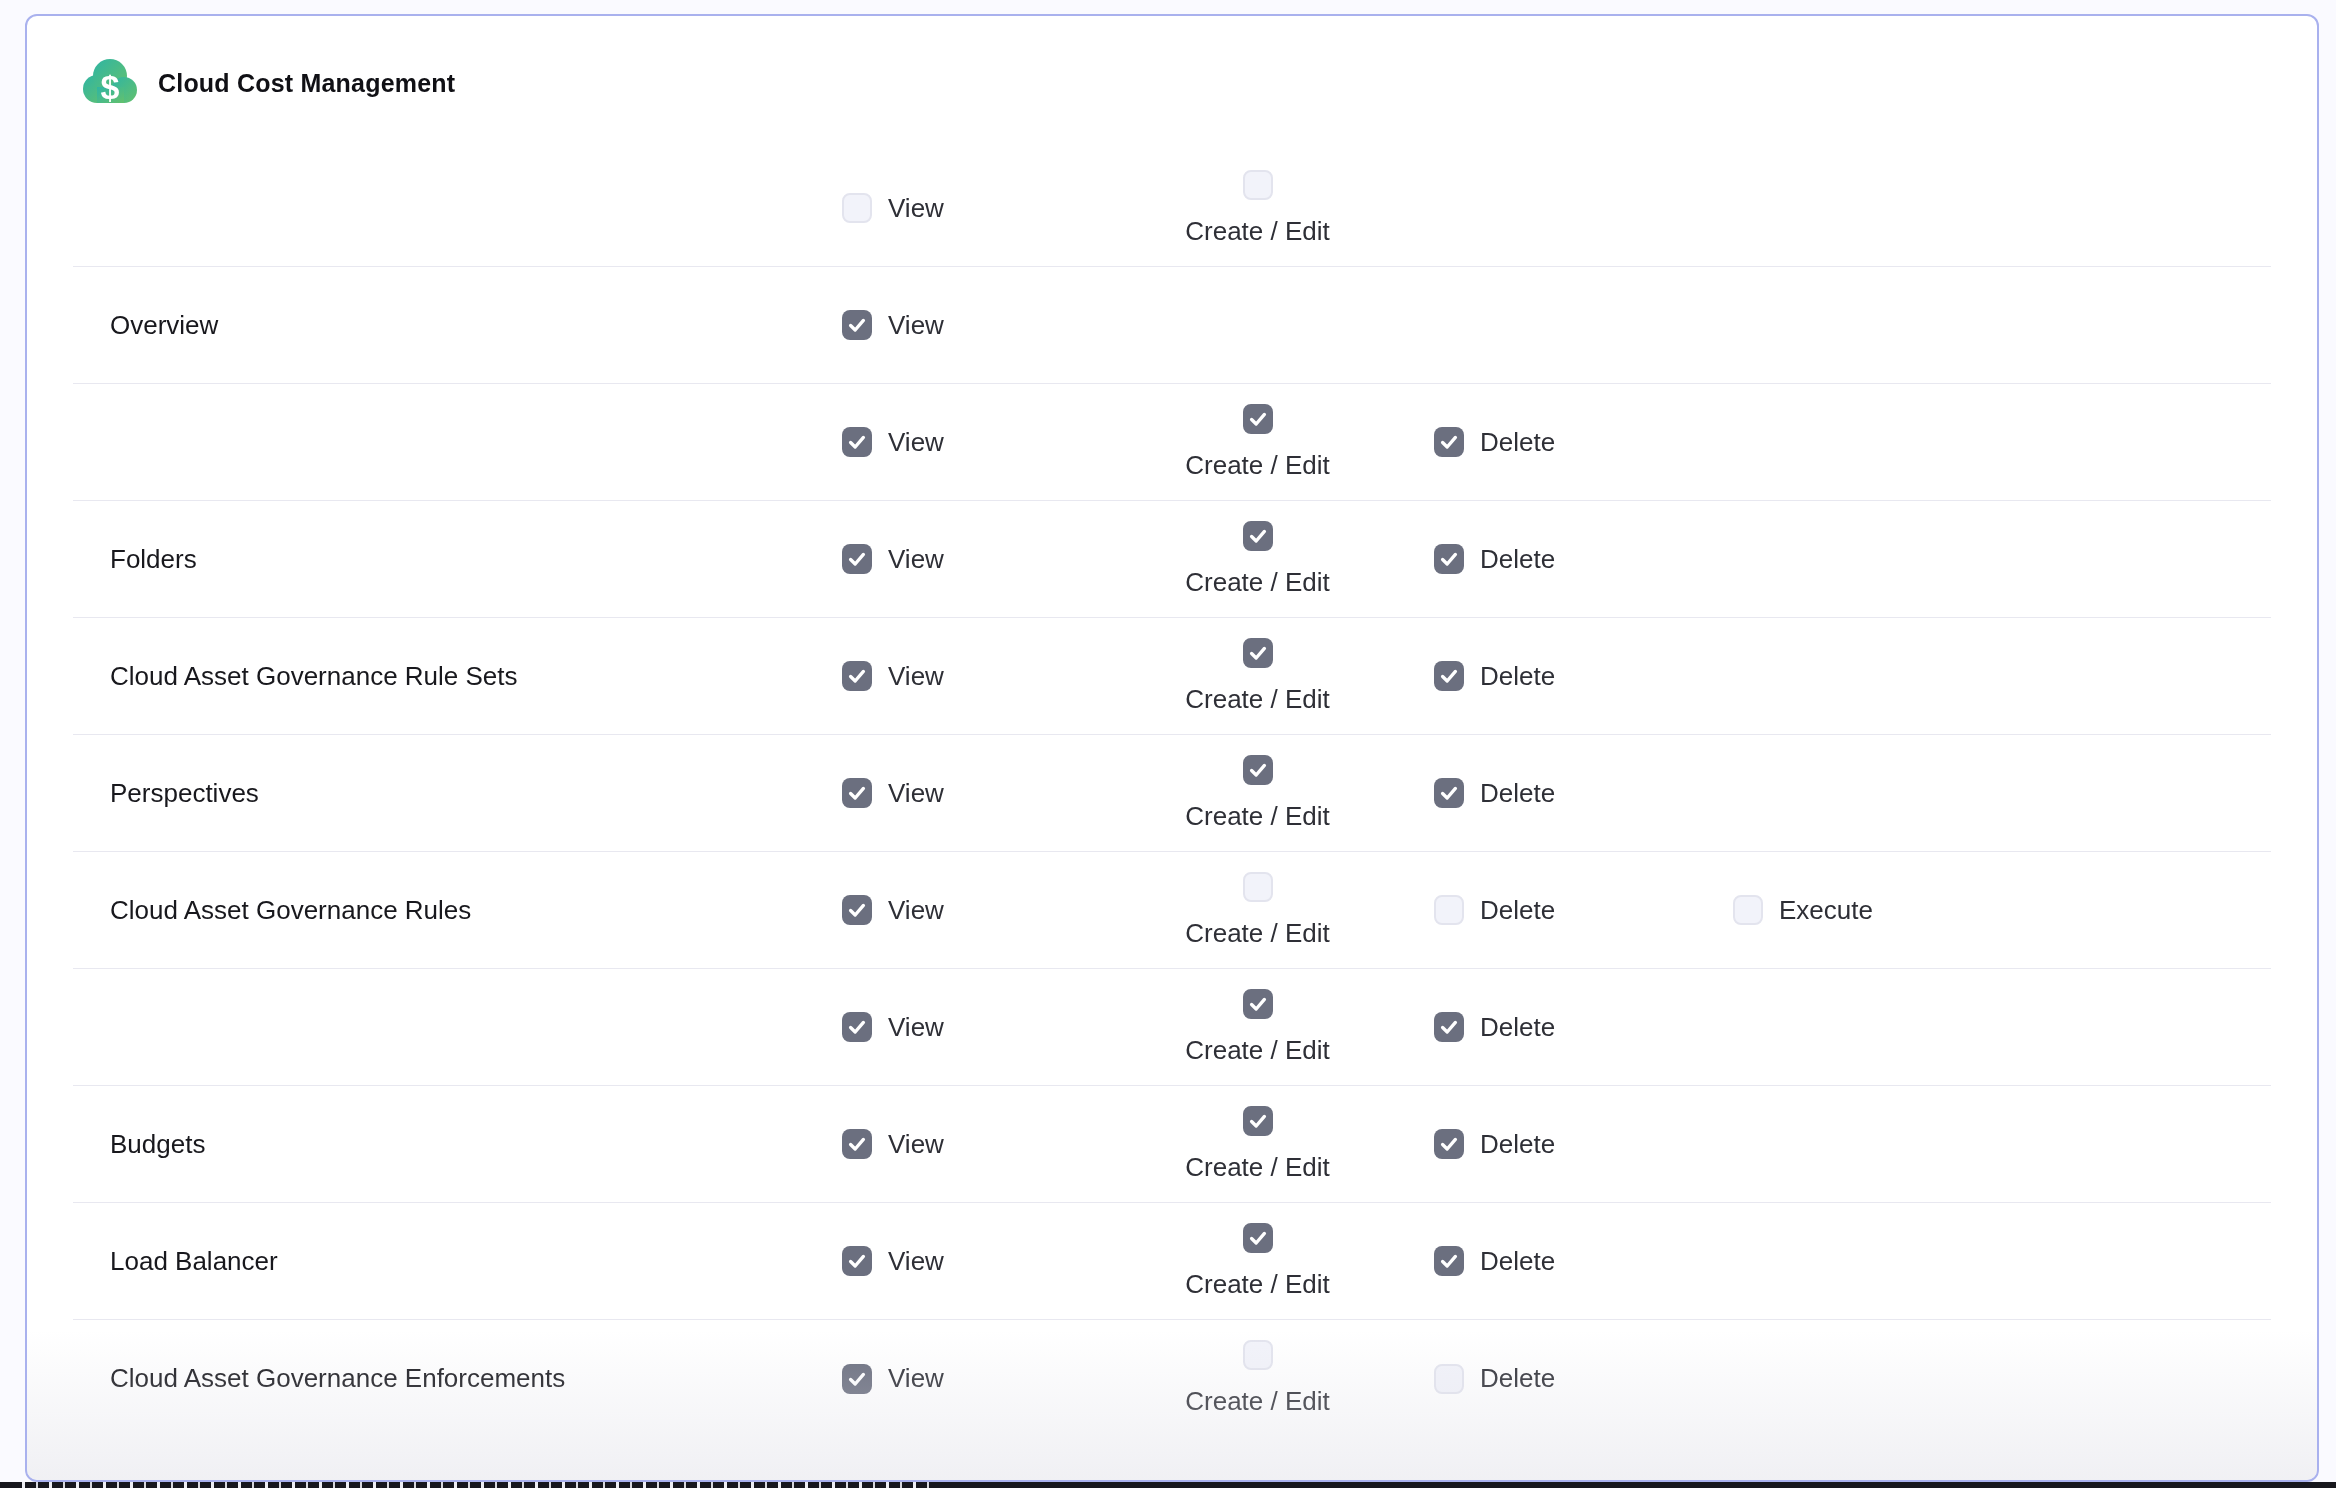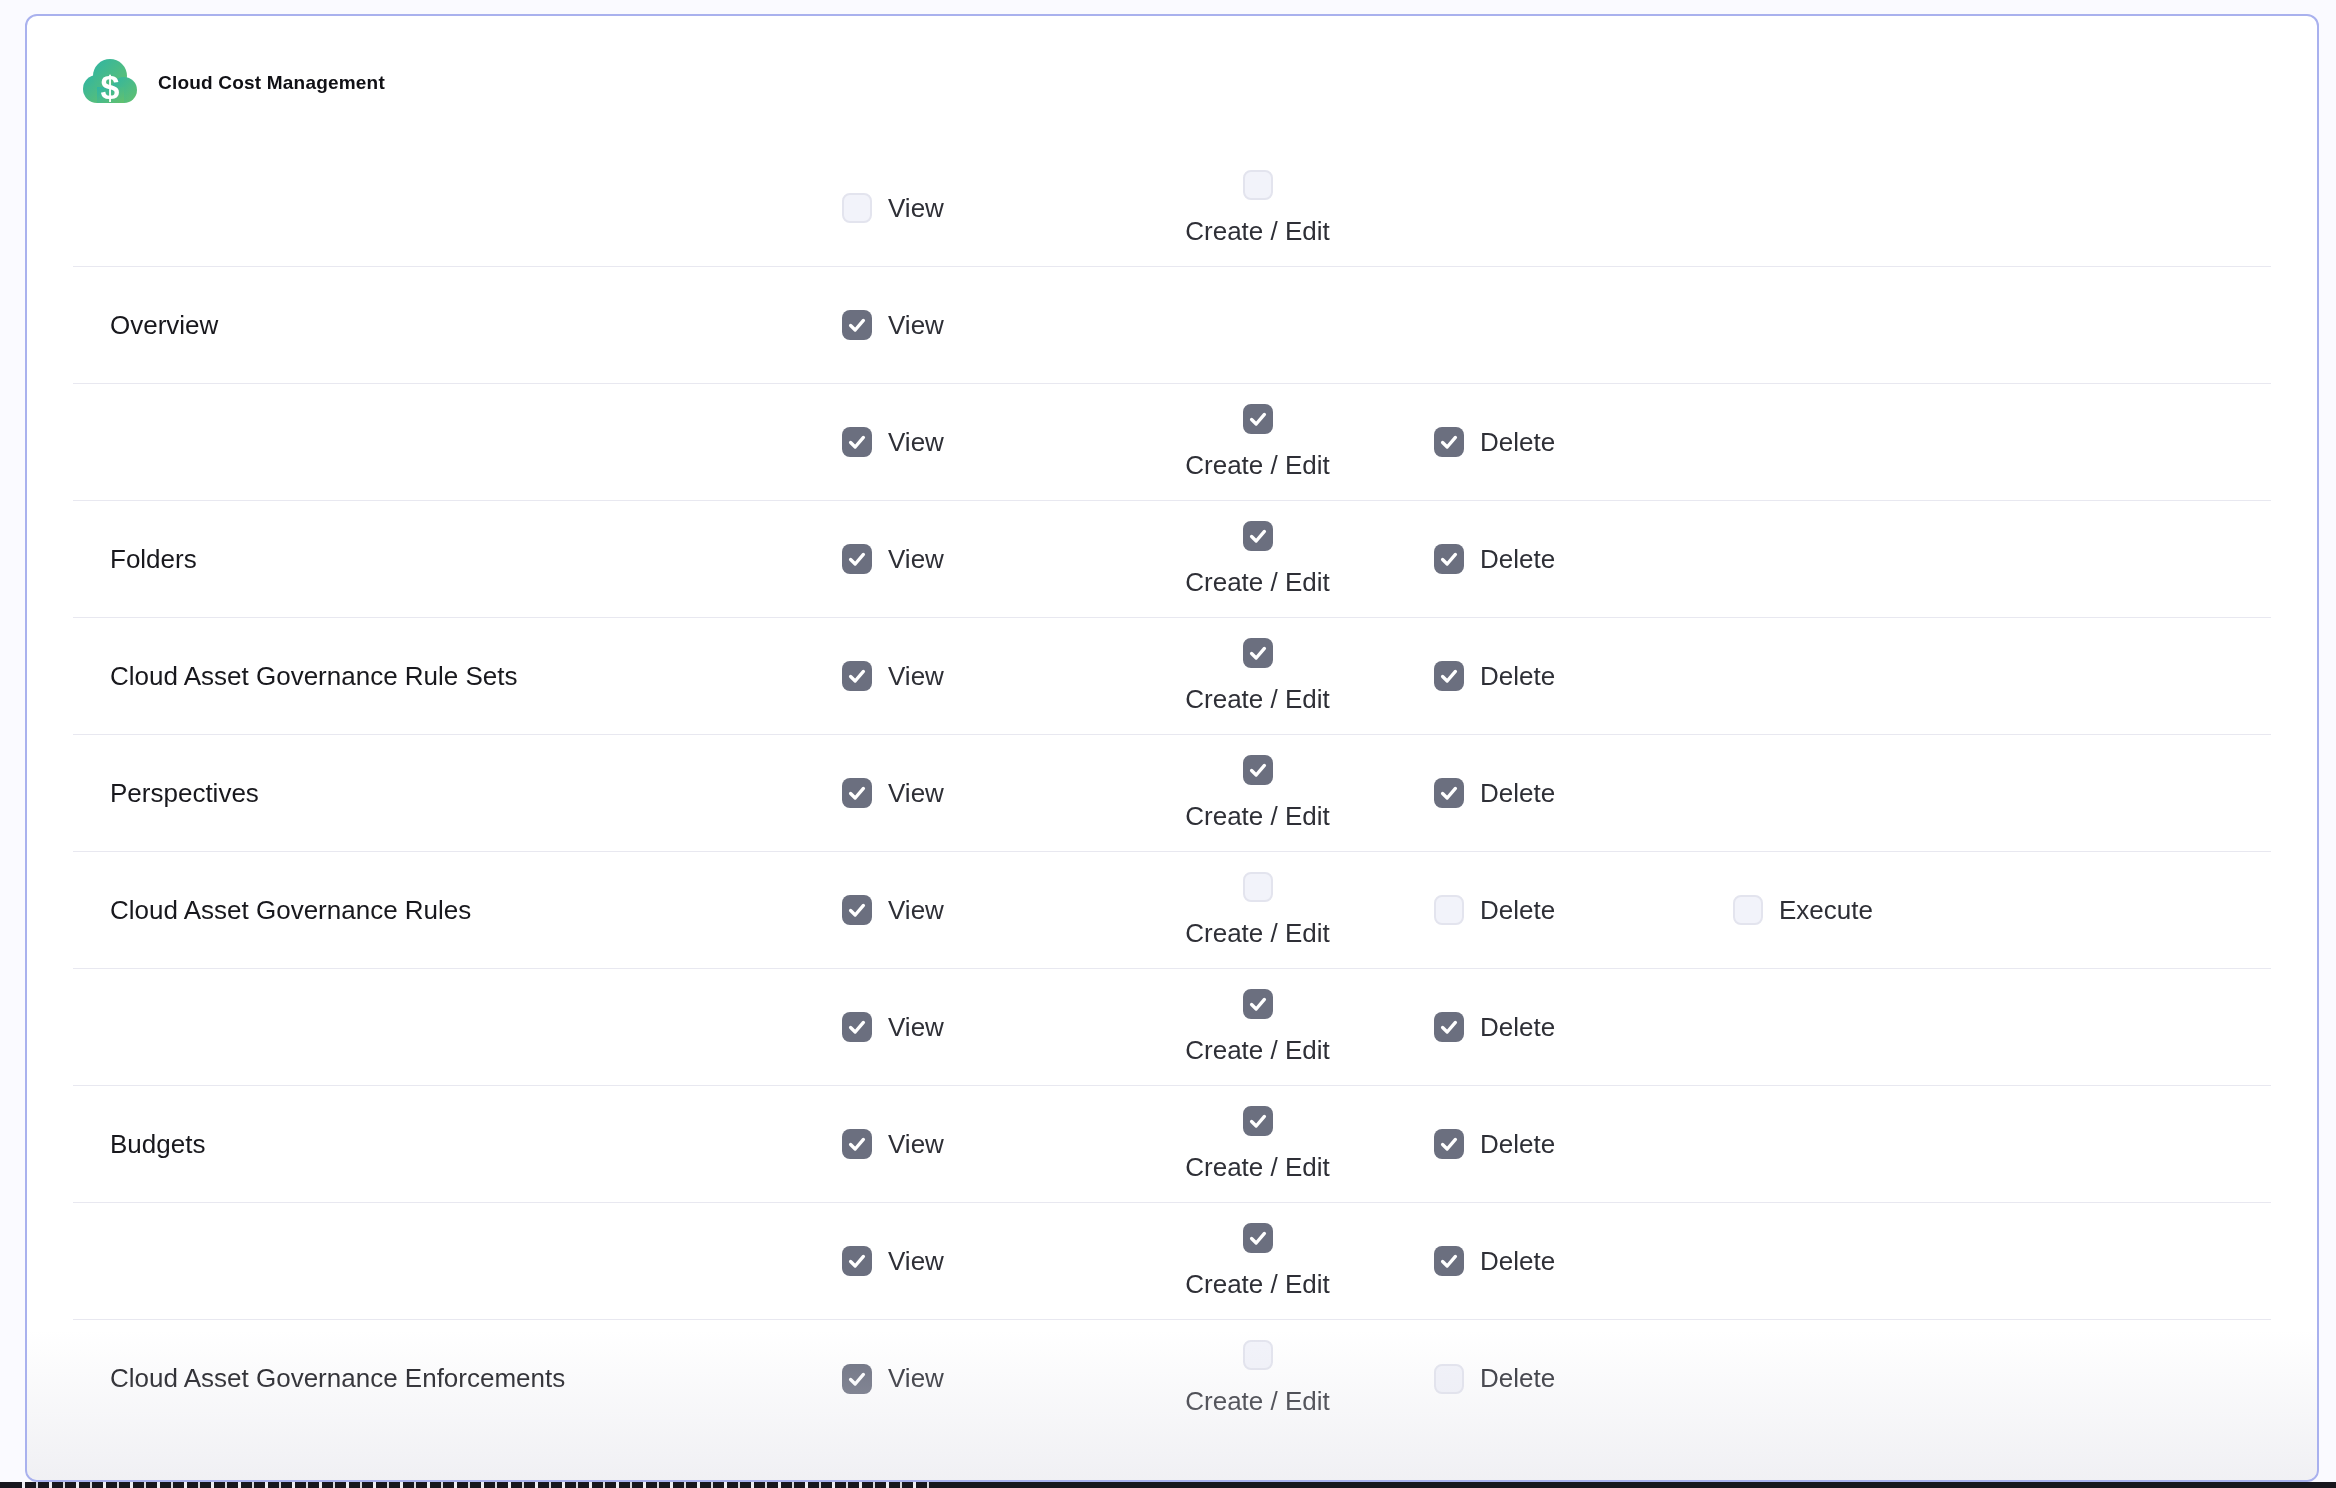--- a/index.html
+++ b/index.html
@@ -34,21 +34,21 @@
   
   .header {
     height: 134px;
     display: flex;
     align-items: center;
     gap: 17px;
     padding-left: 6px;
   }
   .module-icon { width: 62px; height: 56px; flex: 0 0 auto; }
   .module-title {
-    font-size: 19px;
+    font-size: 25px;
     font-weight: 700;
     color: #101015;
     letter-spacing: 0.2px;
   }
 
   
   .rows {}
   .row {
     height: 117px;
     display: grid;
@@ -348,20 +348,21 @@
         <div class="perm checked perm-3">
     <span class="cb" aria-checked="true">
       <svg viewBox="0 0 24 24">
         <polyline points="5,12.5 10,17.5 19,7" fill="none" stroke="#FFFFFF" stroke-width="3.6" stroke-linecap="round" stroke-linejoin="round"></polyline>
       </svg>
     </span>
     <span class="perm-label">Delete</span>
   </div>
       </div>
       <div class="row">
+    <div class="row-label">Load Balancer</div>
   <div class="perm checked perm-1">
     <span class="cb" aria-checked="true">
       <svg viewBox="0 0 24 24">
         <polyline points="5,12.5 10,17.5 19,7" fill="none" stroke="#FFFFFF" stroke-width="3.6" stroke-linecap="round" stroke-linejoin="round"></polyline>
       </svg>
     </span>
     <span class="perm-label">View</span>
   </div>
         <div class="perm checked perm-2">
     <span class="cb" aria-checked="true">

